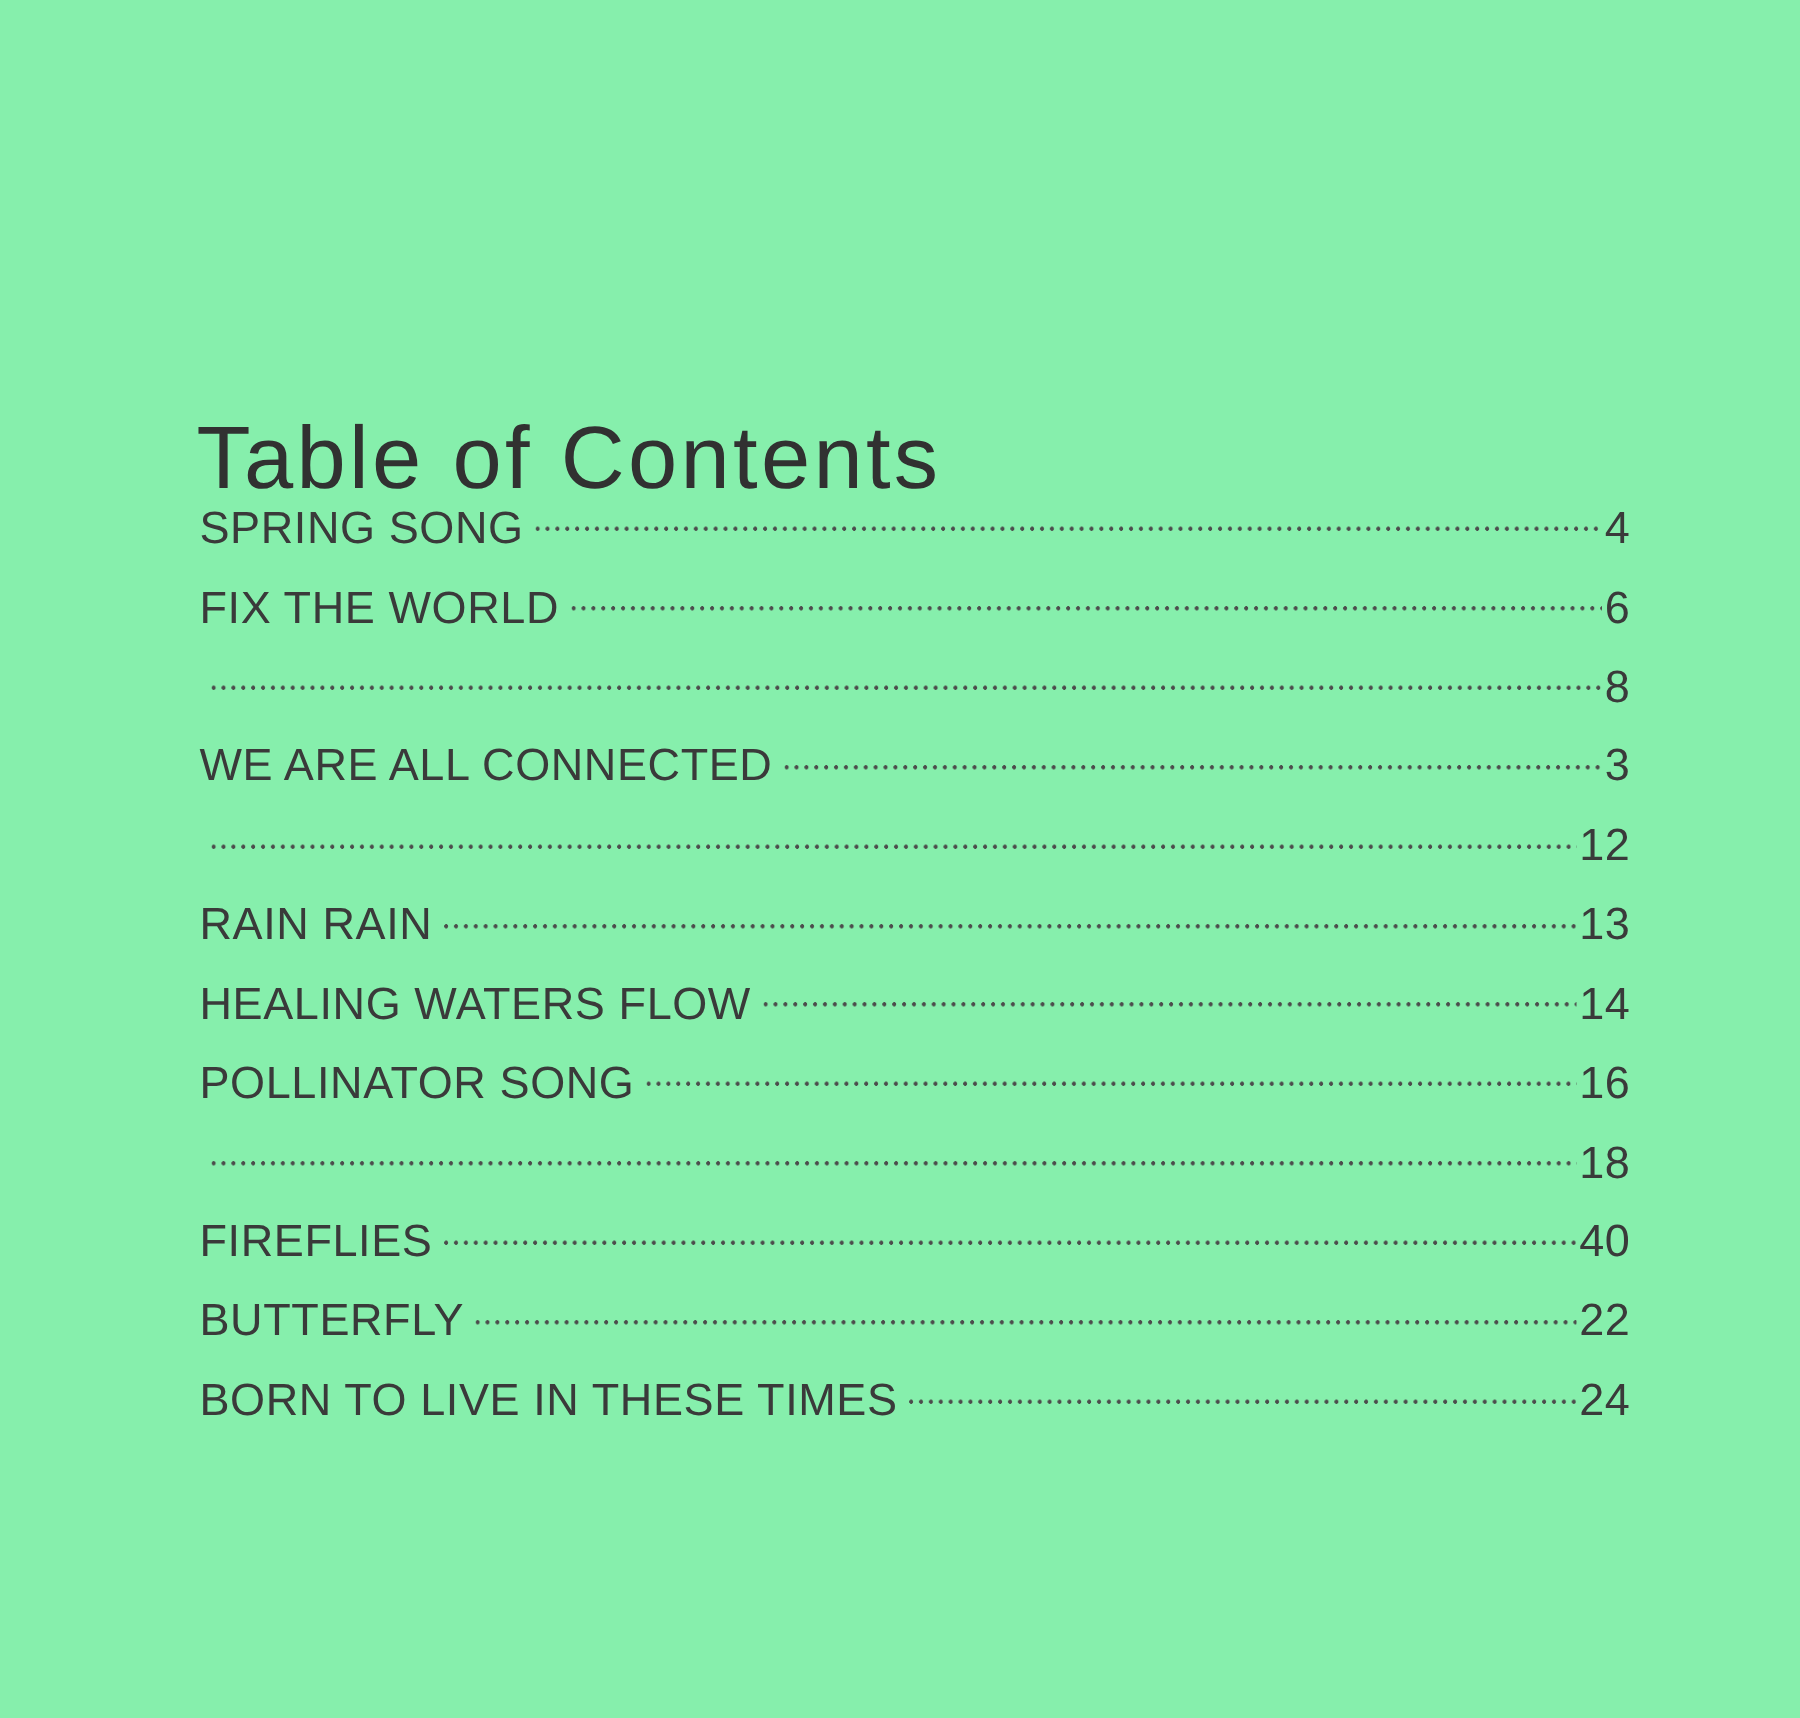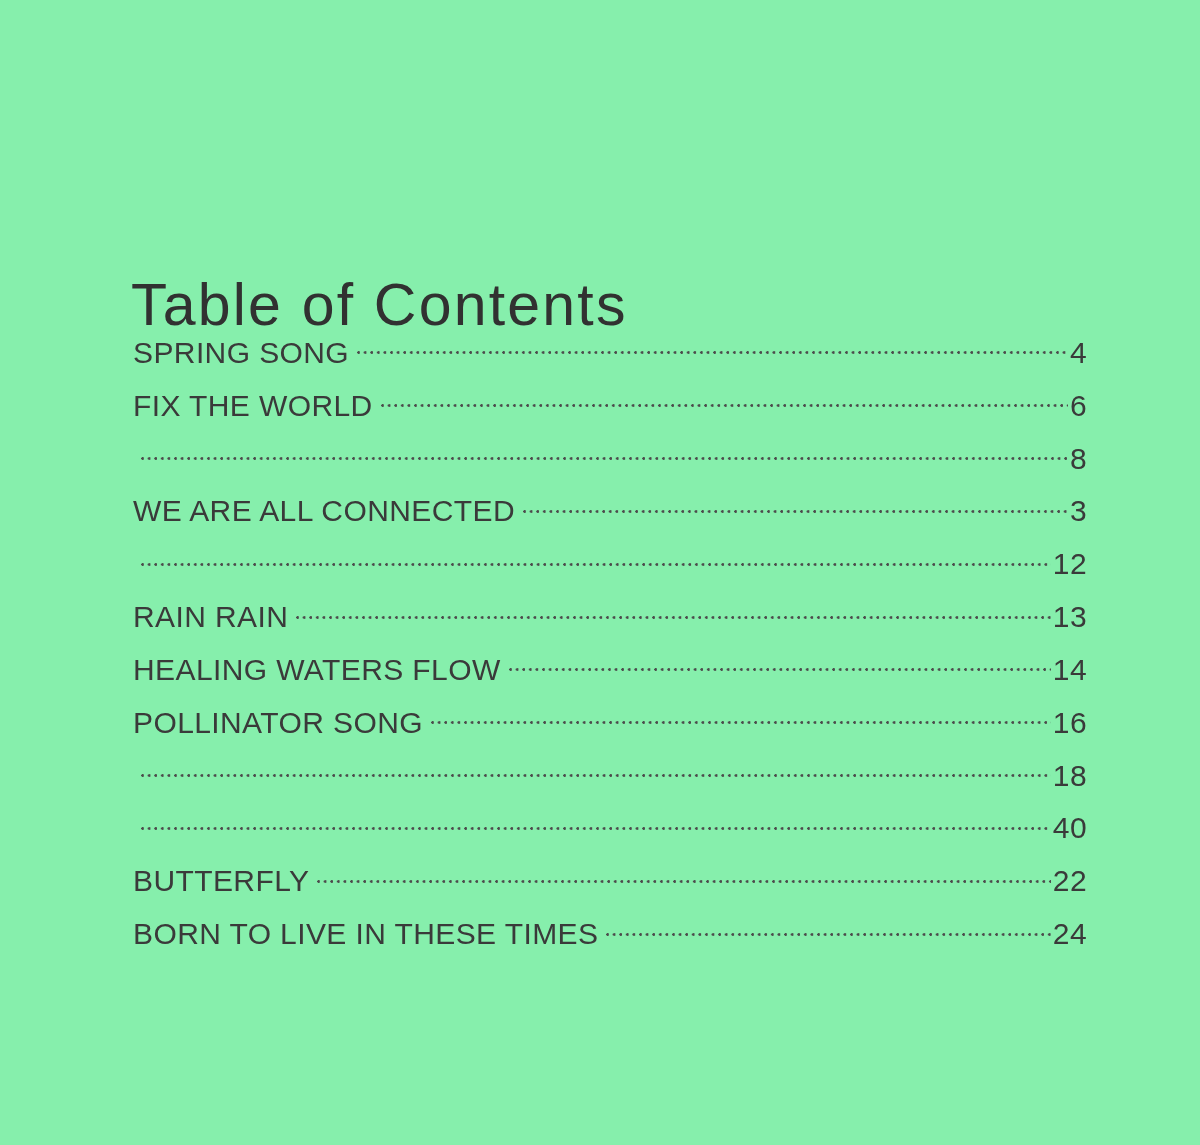--- a/index.html
+++ b/index.html
@@ -108,20 +108,21 @@
     <span class="toc-leader"></span>
     <span class="toc-page">16</span>
   </div>
 
   <div class="toc-row">
     <span class="toc-leader"></span>
     <span class="toc-page">18</span>
   </div>
 
   <div class="toc-row">
+    <span class="toc-label">FIREFLIES</span>
     <span class="toc-leader"></span>
     <span class="toc-page">40</span>
   </div>
 
   <div class="toc-row">
     <span class="toc-label">BUTTERFLY</span>
     <span class="toc-leader"></span>
     <span class="toc-page">22</span>
   </div>
 

